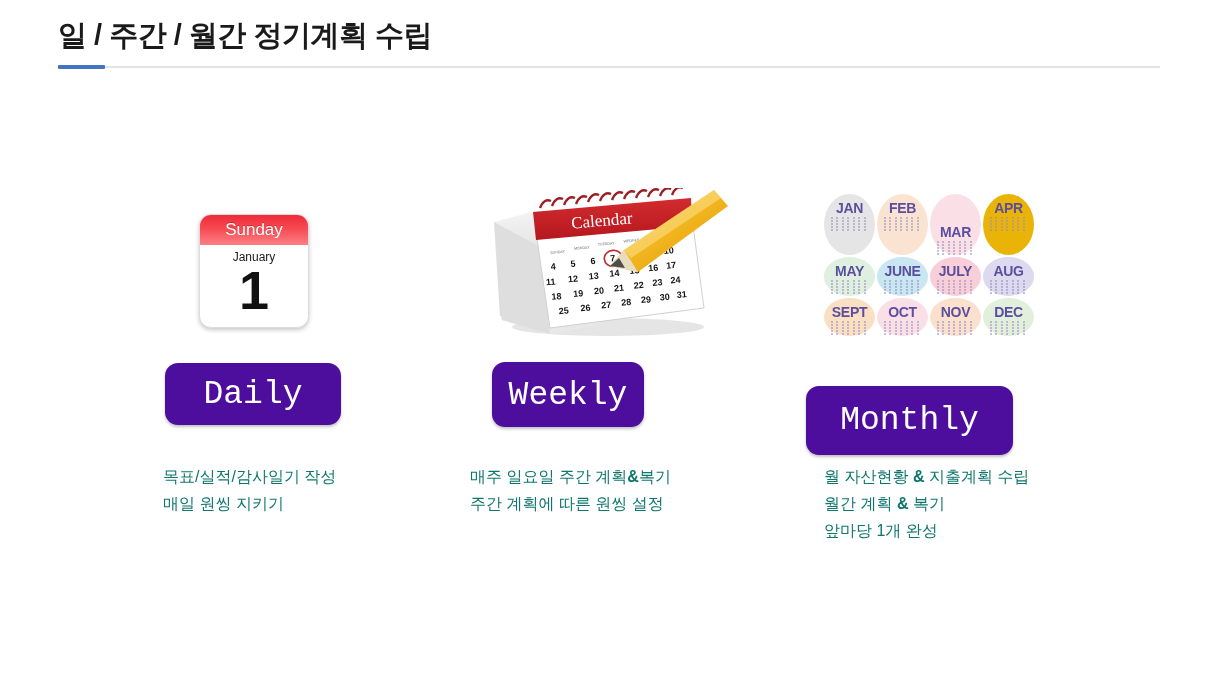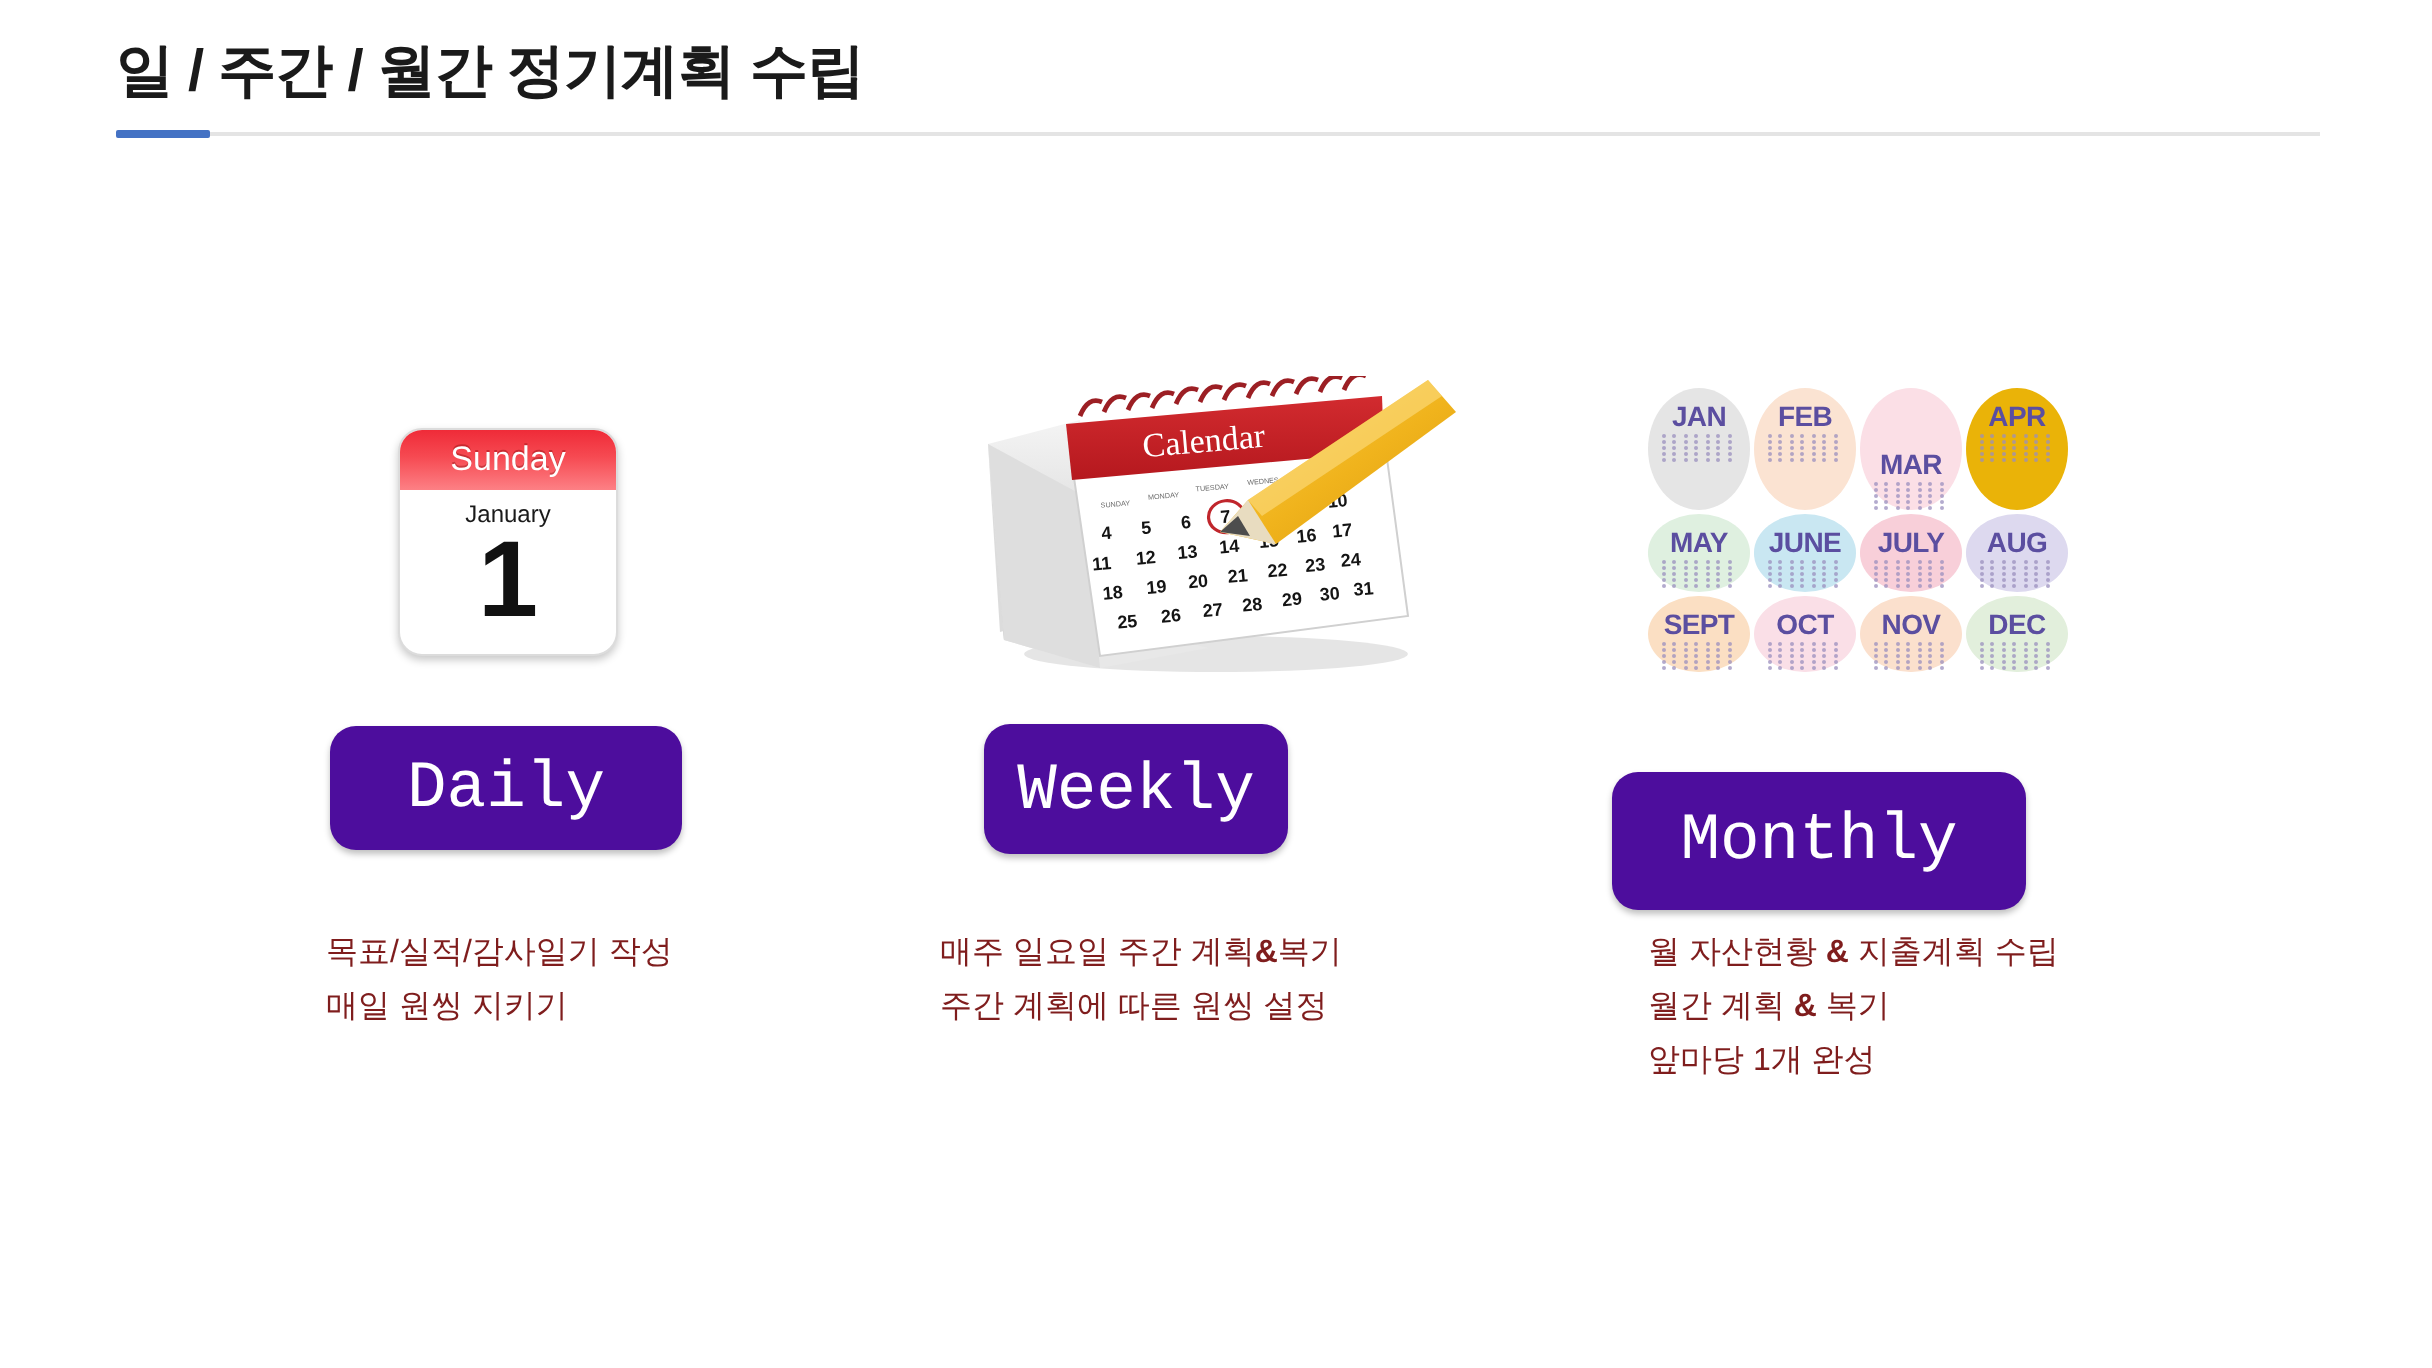--- a/index.html
+++ b/index.html
@@ -166,21 +166,21 @@
   }
   #button-daily   { left: 165px;  top: 363px; width: 176px; height: 62px; line-height: 62px; }
   #button-weekly  { left: 492px;  top: 362px; width: 152px; height: 65px; line-height: 65px; }
   #button-monthly { left: 806px;  top: 367px; width: 207px; height: 69px; line-height: 65px; margin-top: 19px; }
 
   
   .captions {
     position: absolute;
     font-size: 16px;
     line-height: 27px;
-    color: #7f1d1d;
+    color: #0f766e;
     white-space: nowrap;
   }
   #captions-daily   { left: 163px; top: 463px; }
   #captions-weekly  { left: 470px; top: 463px; }
   #captions-monthly { left: 824px; top: 463px; }
   .captions div { margin: 0; }
   .amp { font-weight: bold; }
 </style>
 </head>
 <body>

